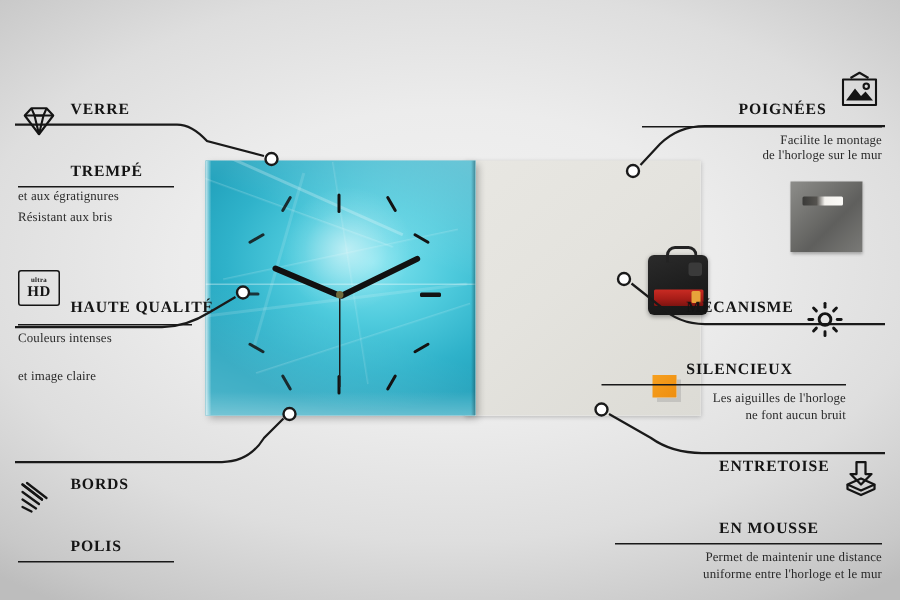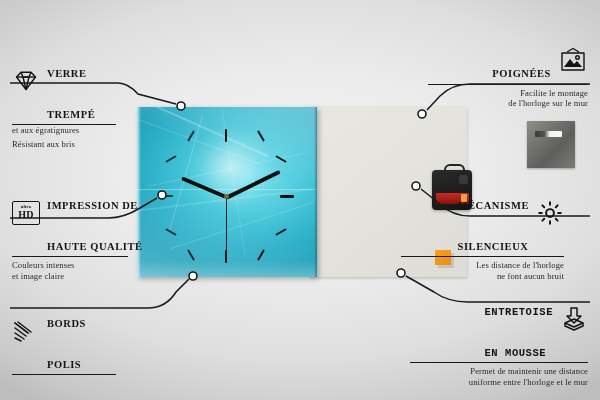--- a/index.html
+++ b/index.html
@@ -222,27 +222,26 @@
     <div class="feat-desc">Résistant aux bris</div>
   </div>
 
   <div class="feature left" style="left:12px;top:172px;width:175px;">
     <div class="feat-head">
       <div class="hd-badge">
         <span class="u">ultra</span>
         <span class="h">HD</span>
       </div>
       <div>
-        <div class="feat-title">IMPRESSION DE</div>
         <div class="feat-title">HAUTE QUALITÉ</div>
       </div>
     </div>
     <div class="rule" style="width:116px;"></div>
     <div class="feat-desc">Couleurs intenses</div>
-    <div class="feat-desc" style="margin-top:0;">et image claire</div>
+    <div class="feat-desc" style="margin-top:15px;">et image claire</div>
   </div>
 
   <div class="feature left" style="left:12px;top:290px;width:168px;">
     <div class="feat-head">
       <svg class="ico" width="28" height="22" viewBox="0 0 28 22">
         <g stroke="#141414" stroke-width="1.5" stroke-linecap="round">
           <path d="M3,3 L16,13"></path>
             <path d="M3,8 L14,16"></path>
           <path d="M3,13 L12,19"></path>
             <path d="M3,18 L9,21"></path>
@@ -293,27 +292,27 @@
           <path d="M2.4,14 L5.2,14"></path>
             <path d="M22.8,14 L25.6,14"></path>
           <path d="M5.8,5.8 L7.8,7.8"></path>
             <path d="M20.2,20.2 L22.2,22.2"></path>
           <path d="M22.2,5.8 L20.2,7.8"></path>
             <path d="M7.8,20.2 L5.8,22.2"></path>
         </g>
       </svg>
     </div>
     <div class="rule" style="width:163px;margin-left:10px;"></div>
-    <div class="feat-desc">Les distance de l'horloge</div>
+    <div class="feat-desc">Les aiguilles de l'horloge</div>
     <div class="feat-desc" style="margin-top:0;">ne font aucun bruit</div>
   </div>
 
   <div class="feature right" style="left:400px;top:278px;width:188px;">
     <div class="feat-head">
-      <div style="text-align:right;font-family:Liberation Mono, monospace;">
+      <div style="text-align:right;">
         <div class="feat-title">ENTRETOISE</div>
         <div class="feat-title">EN MOUSSE</div>
       </div>
       <svg class="ico" width="28" height="26" viewBox="0 0 28 26">
         <g fill="none" stroke="#141414" stroke-width="1.5" stroke-linejoin="round">
           <path d="M11,2 L17,2 L17,10 L21,10 L14,17 L7,10 L11,10 Z"></path>
           <path d="M5,17 L14,13 L23,17 L14,21 Z"></path>
           <path d="M5,17 L5,20 L14,24 L23,20 L23,17"></path>
         </g>
       </svg>

